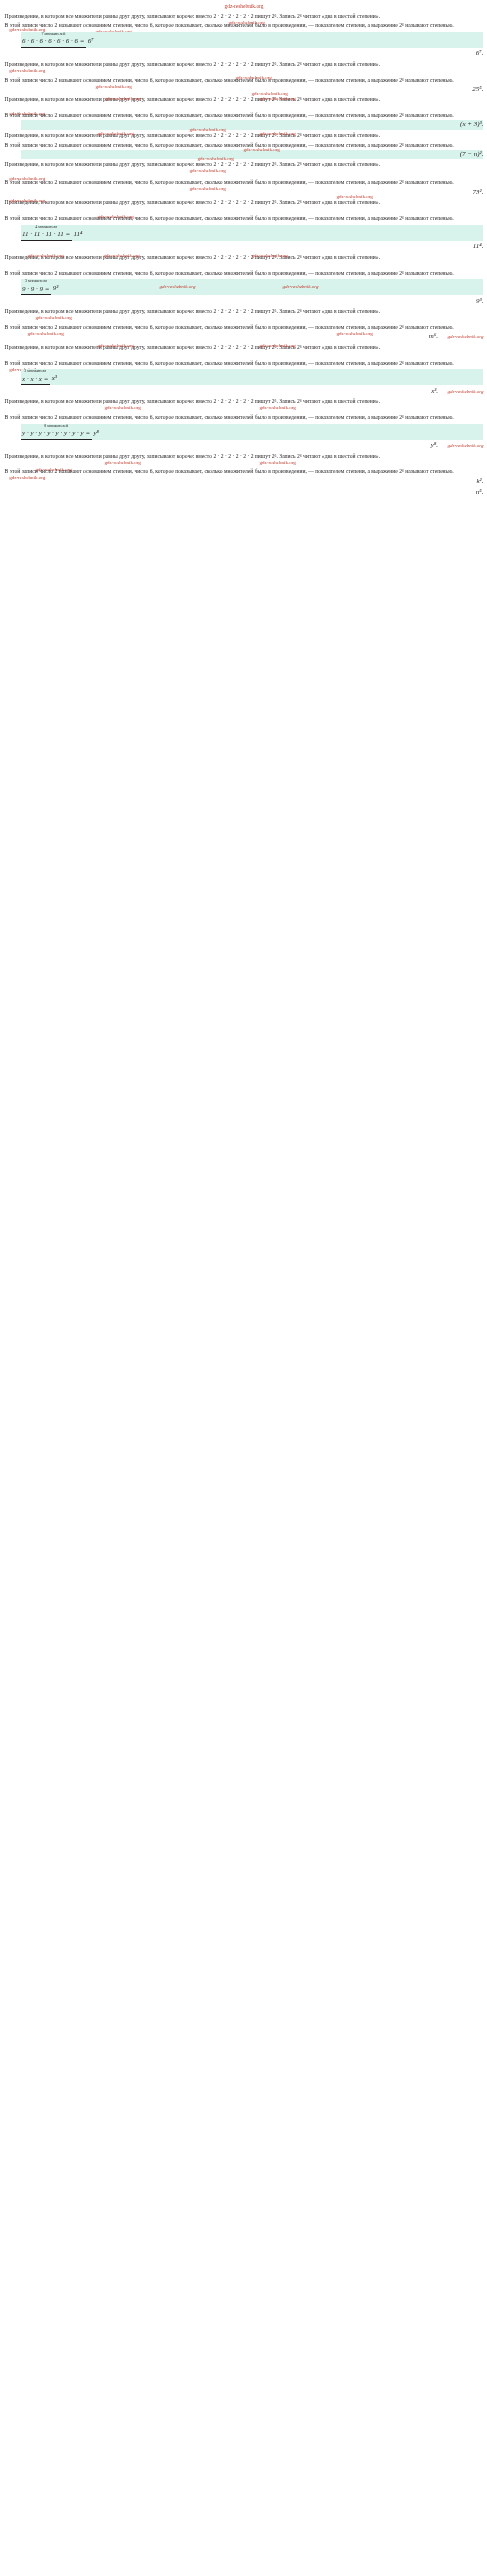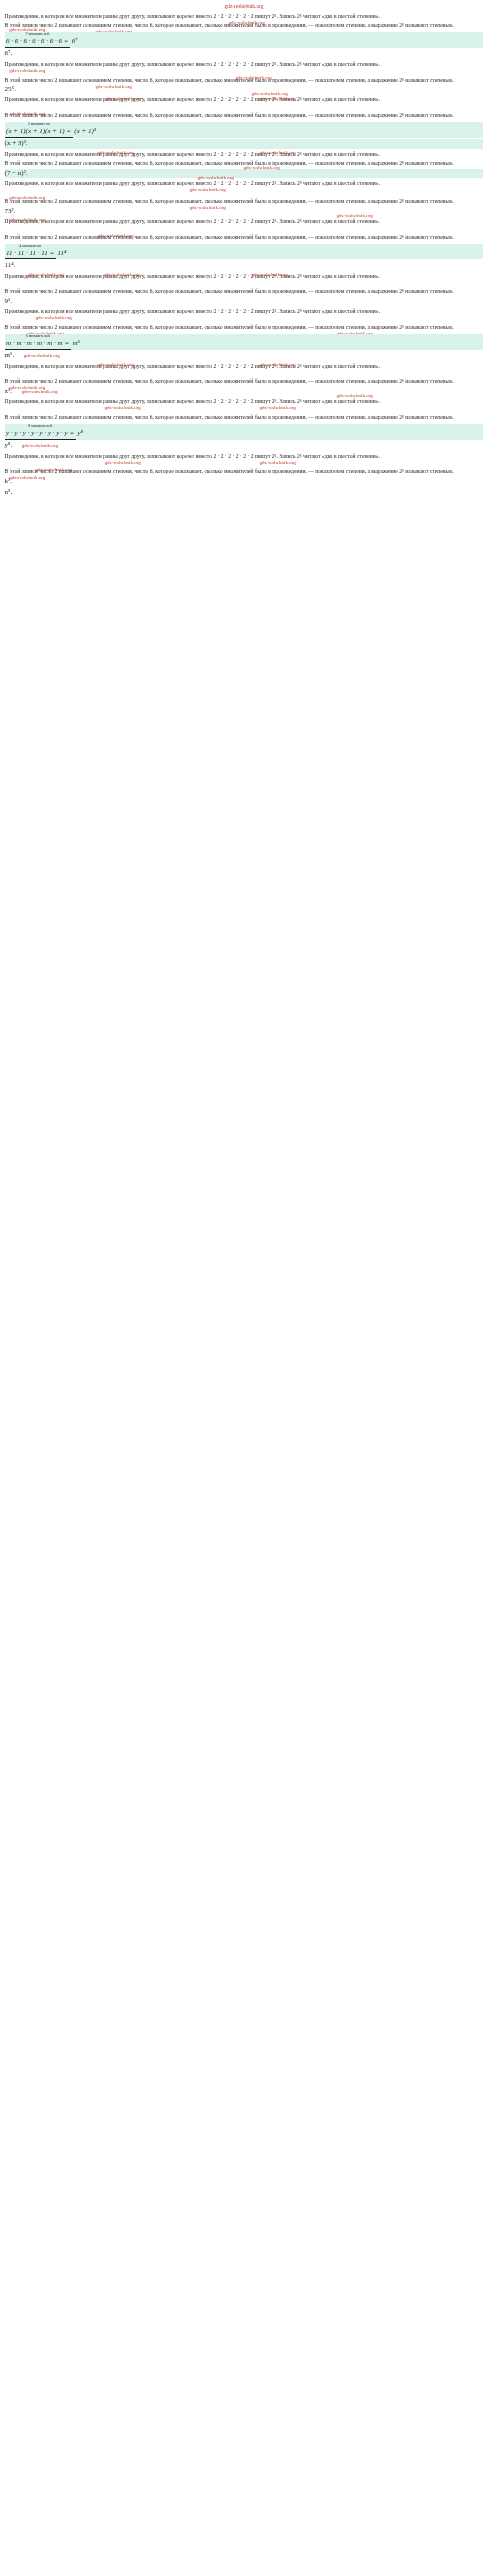--- a/index.html
+++ b/index.html
@@ -47,24 +47,26 @@
     white-space:nowrap;
   }
   .underline-expr{
     display:inline-block;
     border-bottom:0.5px solid #231f20;
     padding:0 1.5px 0.8px 1.5px;
     line-height:1.1;
   }
   .answer{
     font-family:"Liberation Serif", serif;
+    font-style:italic;
     font-size:7px;
     margin:0.8px 0 2.3px 0;
-  }
-  .hl{background:#d8f3ec;}
+    text-align:right;
+  }
+  .hl{background:#d8f3ec;margin-left:16px;}
 </style>
 </head>
 <body>
 
 <div class="page">
 
   <div class="wm wm-top">gdz-reshebnik.org</div>
 
   <div class="block">
     <div class="para-row">
@@ -108,27 +110,20 @@
       <p class="para">Произведение, в котором все множители равны друг другу, записывают короче: вместо 2 · 2 · 2 · 2 · 2 · 2 пишут 2⁶. Запись 2⁶ читают «два в шестой степени».</p>
       <span class="wm wm-inline" style="left:100px;top:-0.8px;">gdz-reshebnik.org</span>
       <span class="wm wm-inline" style="left:255px;top:-0.8px;">gdz-reshebnik.org</span>
       <span class="wm wm-inline" style="left:4.6px;top:14.7px;">gdz-reshebnik.org</span>
     </div>
     <div class="para-row" style="margin-top:8.5px;">
       <p class="para">В этой записи число 2 называют основанием степени, число 6, которое показывает, сколько множителей было в произведении, — показателем степени, а выражение 2⁶ называют степенью.</p>
       <span class="wm wm-inline" style="left:185px;top:14.7px;">gdz-reshebnik.org</span>
     </div>
 
-    <div class="mathline hl">
-      <span class="brace-wrap">
-        <span class="brace-label">3 множителя</span>
-        <span class="underline-expr">(x + 1)(x + 1)(x + 1) =</span>
-      </span>
-      <span>(x + 1)³</span>
-    </div>
     <div class="answer hl">(x + 3)³.</div>
   </div>
 
   <div class="block">
     <div class="para-row">
       <p class="para">Произведение, в котором все множители равны друг другу, записывают короче: вместо 2 · 2 · 2 · 2 · 2 · 2 пишут 2⁶. Запись 2⁶ читают «два в шестой степени».</p>
       <span class="wm wm-inline" style="left:93px;top:-0.8px;">gdz-reshebnik.org</span>
       <span class="wm wm-inline" style="left:255px;top:-0.8px;">gdz-reshebnik.org</span>
       <span class="wm wm-inline" style="left:239px;top:14.7px;">gdz-reshebnik.org</span>
     </div>
@@ -180,59 +175,68 @@
     <div class="para-row">
       <p class="para">Произведение, в котором все множители равны друг другу, записывают короче: вместо 2 · 2 · 2 · 2 · 2 · 2 пишут 2⁶. Запись 2⁶ читают «два в шестой степени».</p>
       <span class="wm wm-inline" style="left:23px;top:-0.8px;">gdz-reshebnik.org</span>
       <span class="wm wm-inline" style="left:99px;top:-0.8px;">gdz-reshebnik.org</span>
       <span class="wm wm-inline" style="left:247px;top:-0.8px;">gdz-reshebnik.org</span>
     </div>
     <div class="para-row" style="margin-top:8.5px;">
       <p class="para">В этой записи число 2 называют основанием степени, число 6, которое показывает, сколько множителей было в произведении, — показателем степени, а выражение 2⁶ называют степенью.</p>
     </div>
 
+    <div class="mathline hl">
+      <span class="brace-wrap">
+        <span class="brace-label">3 множителя</span>
+        <span class="underline-expr">9 · 9 · 9 =</span>
+      </span>
+      <span>9³</span>
+      <span class="wm wm-inline" style="left:139px;top:4.6px;">gdz-reshebnik.org</span>
+      <span class="wm wm-inline" style="left:262px;top:4.6px;">gdz-reshebnik.org</span>
+    </div>
     <div class="answer">9³.</div>
   </div>
 
   <div class="block">
     <div class="para-row">
       <p class="para">Произведение, в котором все множители равны друг другу, записывают короче: вместо 2 · 2 · 2 · 2 · 2 · 2 пишут 2⁶. Запись 2⁶ читают «два в шестой степени».</p>
       <span class="wm wm-inline" style="left:31px;top:7px;">gdz-reshebnik.org</span>
     </div>
     <div class="para-row" style="margin-top:8.5px;">
       <p class="para">В этой записи число 2 называют основанием степени, число 6, которое показывает, сколько множителей было в произведении, — показателем степени, а выражение 2⁶ называют степенью.</p>
       <span class="wm wm-inline" style="left:23px;top:7px;">gdz-reshebnik.org</span>
       <span class="wm wm-inline" style="left:332px;top:7px;">gdz-reshebnik.org</span>
     </div>
 
-    <div class="mathline hl">
-      <span class="brace-wrap">
-        <span class="brace-label">6 множителей</span>
-        <span class="underline-expr">m · m · m · m · m · m =</span>
-      </span>
-      <span>m⁶</span>
-    </div>
     <div class="answer">
       <span>m⁶.</span>
       <span class="wm" style="margin-left:7.7px;">gdz-reshebnik.org</span>
     </div>
   </div>
 
   <div class="block">
     <div class="para-row">
       <p class="para">Произведение, в котором все множители равны друг другу, записывают короче: вместо 2 · 2 · 2 · 2 · 2 · 2 пишут 2⁶. Запись 2⁶ читают «два в шестой степени».</p>
       <span class="wm wm-inline" style="left:93px;top:-0.8px;">gdz-reshebnik.org</span>
       <span class="wm wm-inline" style="left:255px;top:-0.8px;">gdz-reshebnik.org</span>
     </div>
     <div class="para-row" style="margin-top:8.5px;">
       <p class="para">В этой записи число 2 называют основанием степени, число 6, которое показывает, сколько множителей было в произведении, — показателем степени, а выражение 2⁶ называют степенью.</p>
       <span class="wm wm-inline" style="left:4.6px;top:7px;">gdz-reshebnik.org</span>
       <span class="wm wm-inline" style="left:332px;top:14.7px;">gdz-reshebnik.org</span>
     </div>
 
+    <div class="mathline hl">
+      <span class="brace-wrap">
+        <span class="brace-label">3 множителя</span>
+        <span class="underline-expr">x · x · x =</span>
+      </span>
+      <span>x³</span>
+    </div>
     <div class="answer">
       <span>x³.</span>
       <span class="wm" style="margin-left:7.7px;">gdz-reshebnik.org</span>
     </div>
   </div>
 
   <div class="block">
     <div class="para-row">
       <p class="para">Произведение, в котором все множители равны друг другу, записывают короче: вместо 2 · 2 · 2 · 2 · 2 · 2 пишут 2⁶. Запись 2⁶ читают «два в шестой степени».</p>
       <span class="wm wm-inline" style="left:100px;top:7px;">gdz-reshebnik.org</span>

